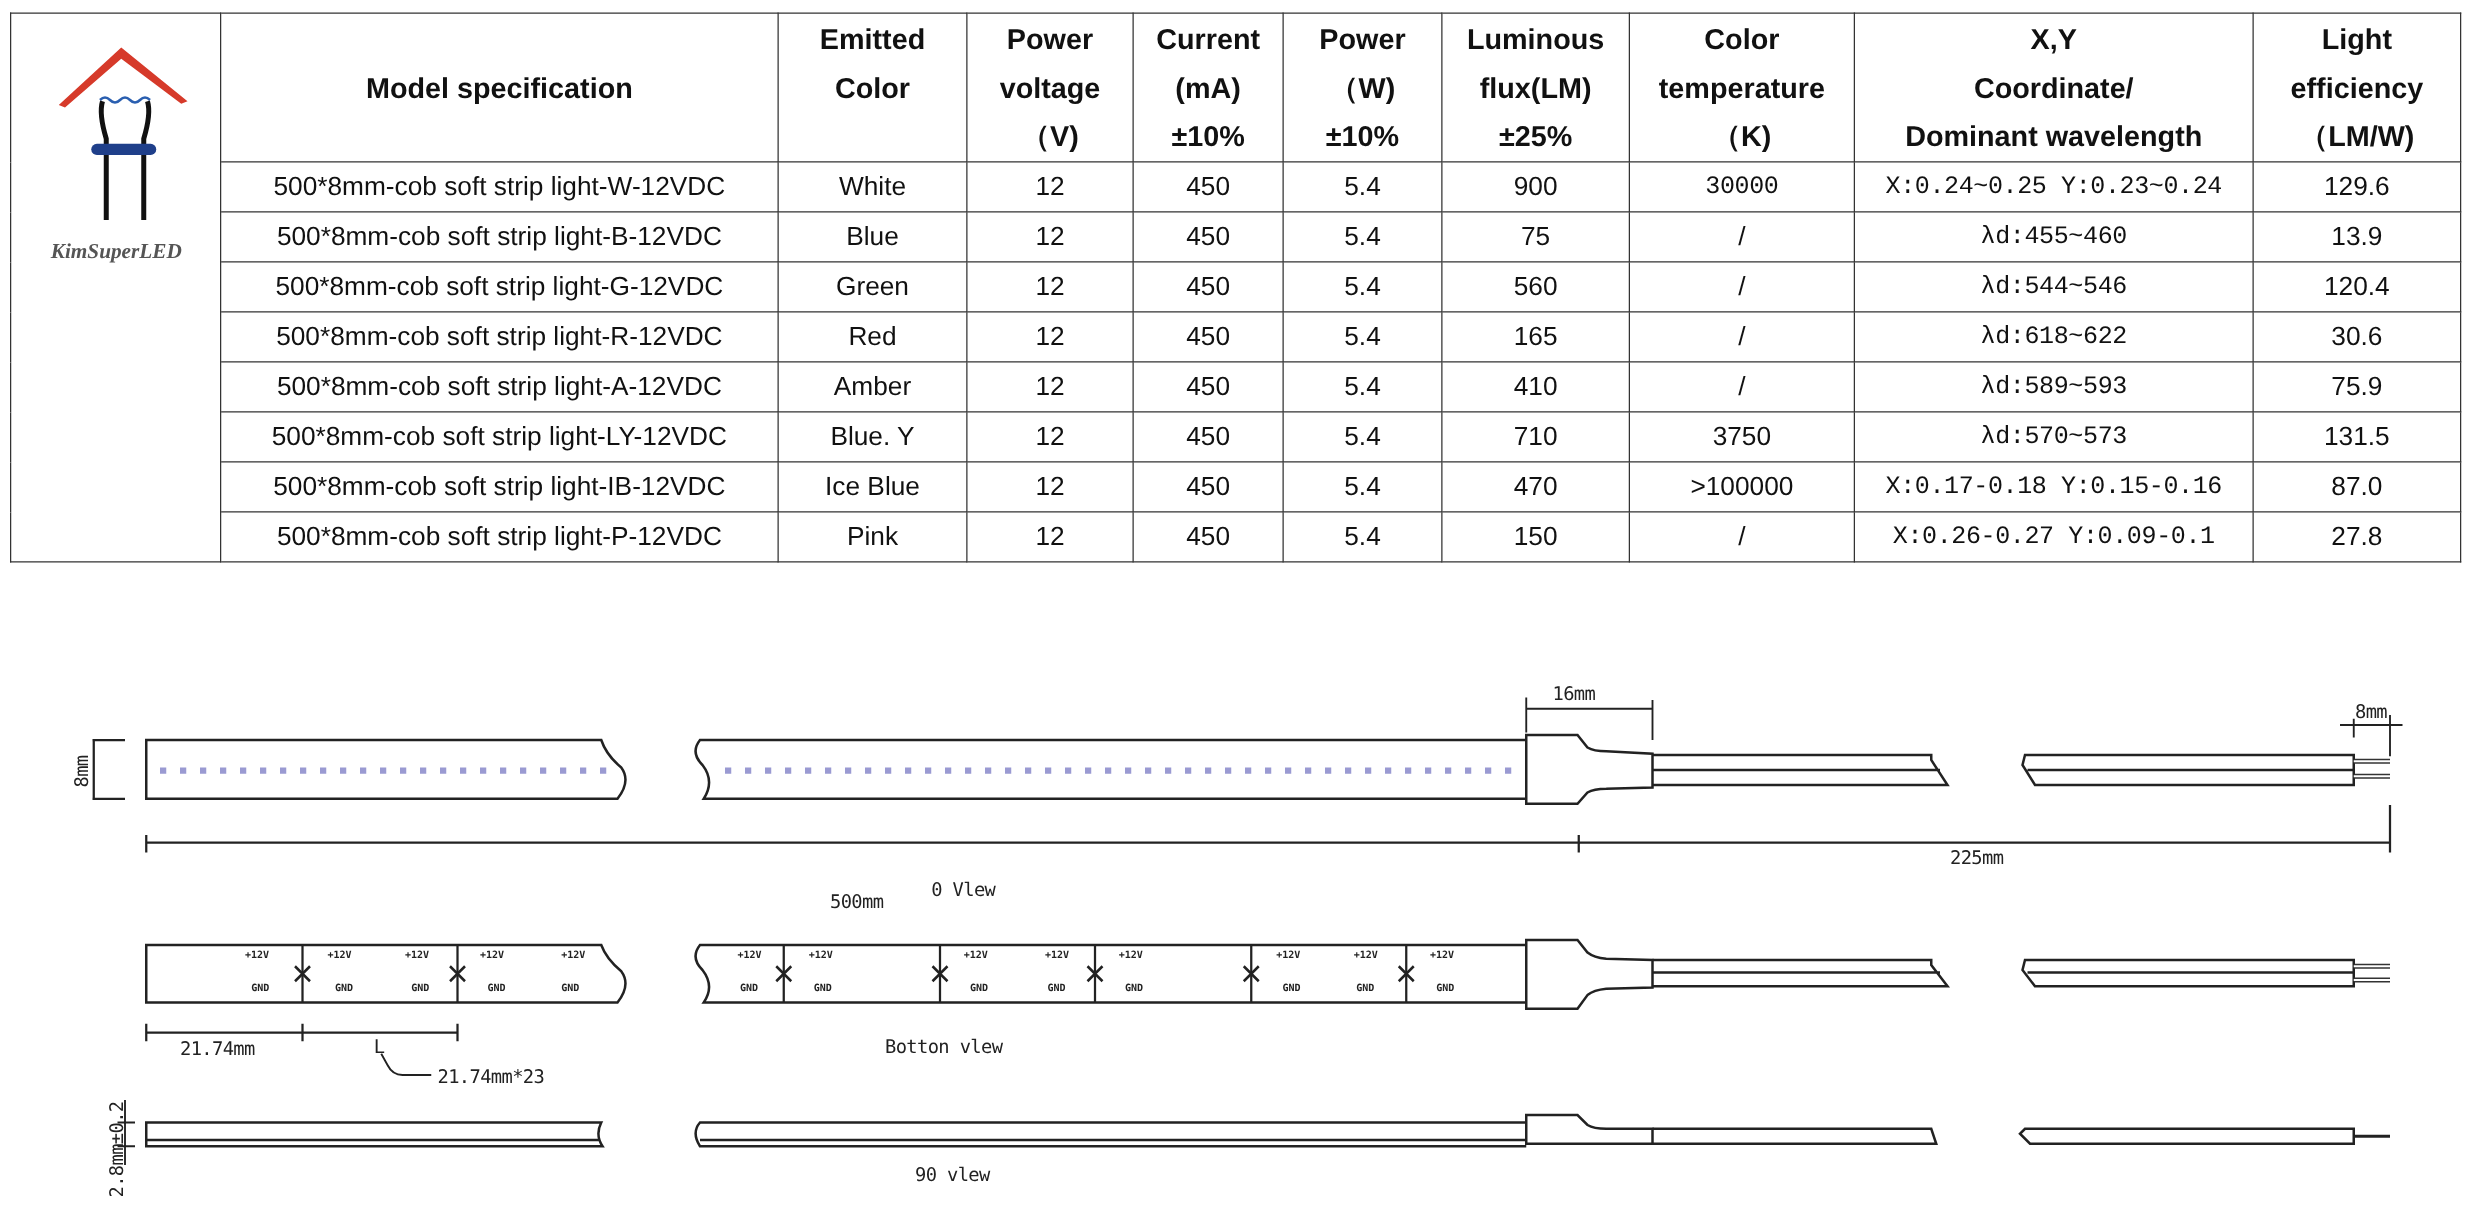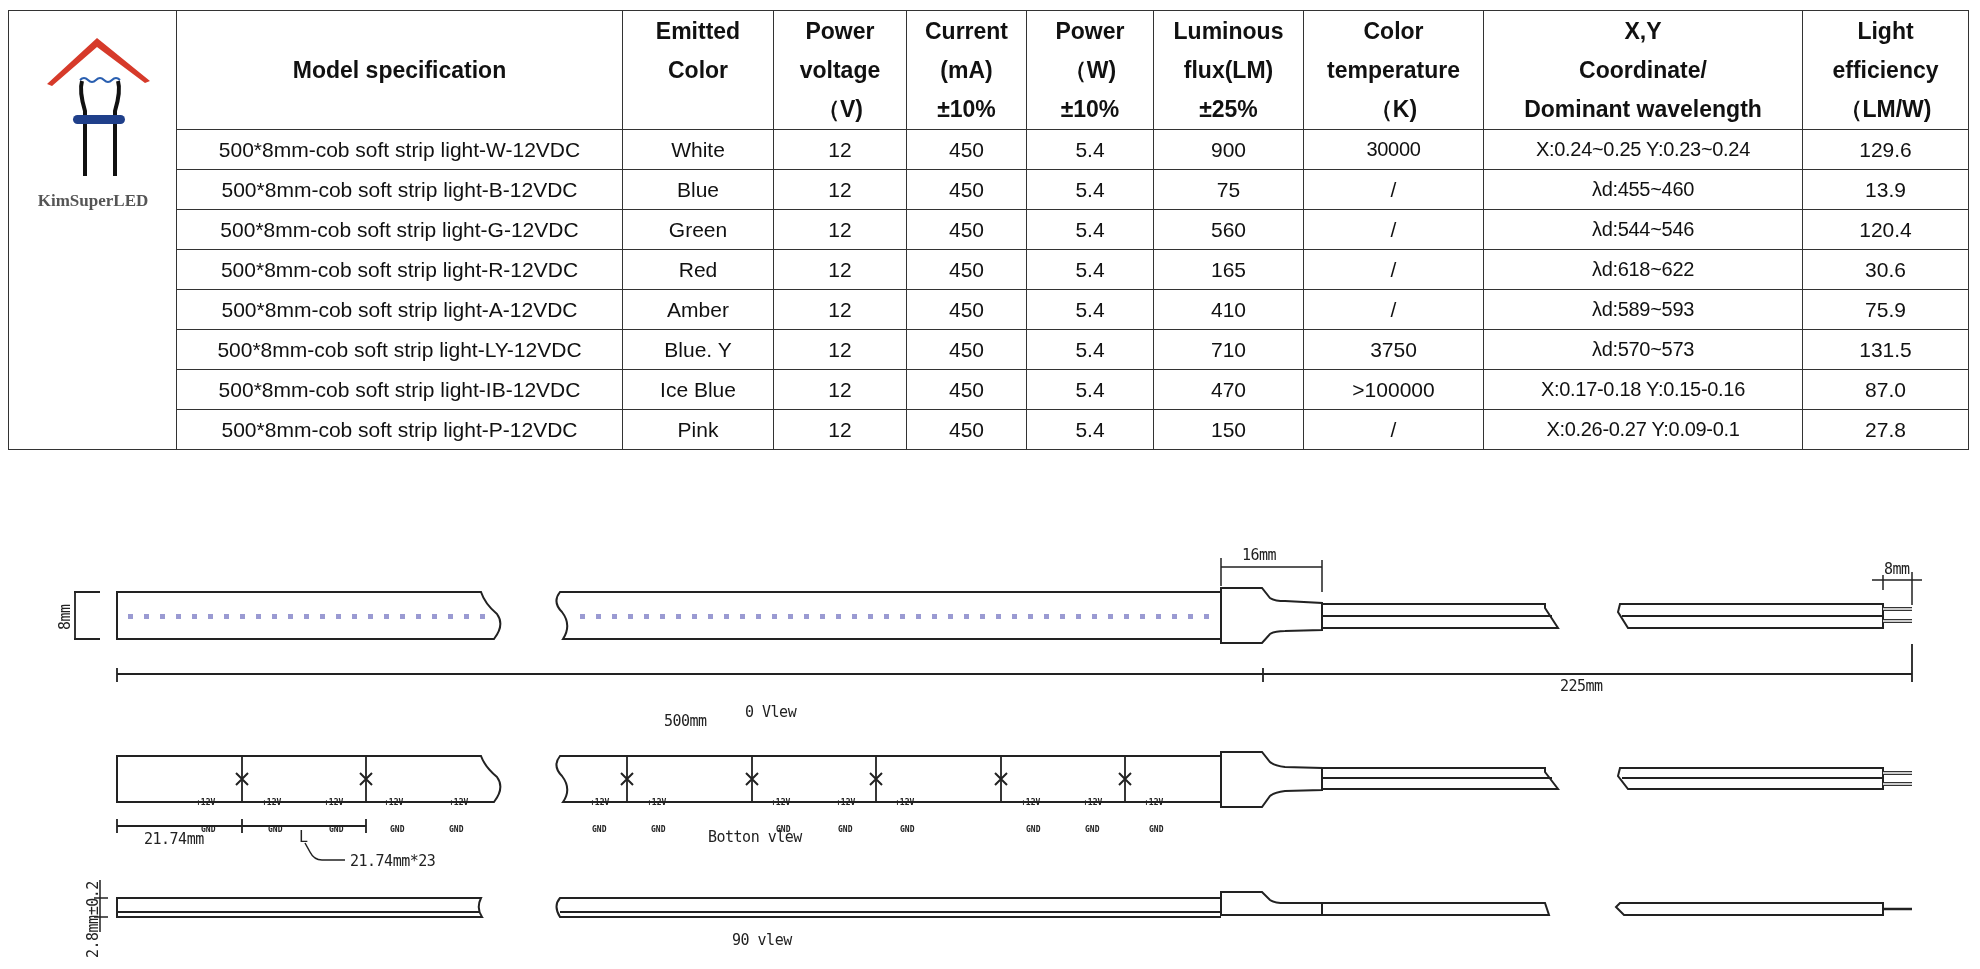--- a/index.html
+++ b/index.html
@@ -4,25 +4,25 @@
 <style>
   html,body{margin:0;padding:0;background:#ffffff;}
   body{width:1980px;height:969px;position:relative;overflow:hidden;font-family:"Liberation Sans","DejaVu Sans",sans-serif;color:#111;}
   table.spec{position:absolute;left:8px;top:10px;border-collapse:collapse;table-layout:fixed;}
   table.spec td,table.spec th{border:1.5px solid #333;padding:0;text-align:center;vertical-align:middle;font-weight:normal;font-size:21px;line-height:39px;white-space:nowrap;overflow:hidden;}
   table.spec th{line-height:39px;font-size:23px;}
   table.spec th .hl{display:block;line-height:39px;font-weight:bold;}
   table.spec tr.head th{height:118px;}
   table.spec tr.row td{height:39px;}
   td.logo{vertical-align:top !important;position:relative;}
-  .serif{font-family:Liberation Sans, sans-serif;font-size:20px !important;letter-spacing:-0.3px;}
+  .serif{font-family:Liberation Mono, monospace;font-size:20px !important;letter-spacing:-0.3px;}
   .logo-wrap{position:absolute;left:0;top:0;width:168px;height:240px;}
-  .logo-text{position:absolute;left:0;width:168px;top:180px;text-align:center;font-family:"Liberation Serif","DejaVu Serif",serif;font-weight:bold;font-size:17px;color:#555;line-height:20px;}
+  .logo-text{position:absolute;left:0;width:168px;top:180px;text-align:center;font-family:"Liberation Serif","DejaVu Serif",serif;font-style:italic;font-weight:bold;font-size:17px;color:#555;line-height:20px;}
   .lbl{position:absolute;font-family:"DejaVu Sans Mono","Liberation Mono",monospace;font-size:15px;color:#222;white-space:nowrap;letter-spacing:-0.5px;}
-  .tiny{position:absolute;font-family:"DejaVu Sans Mono",monospace;font-size:8px;font-weight:bold;color:#222;white-space:nowrap;margin-top:39px;}
+  .tiny{position:absolute;font-family:"DejaVu Sans Mono",monospace;font-size:8px;font-weight:bold;color:#222;white-space:nowrap;}
 </style>
 </head>
 <body>
 
 <table class="spec">
   <colgroup>
     <col style="width:168px">
       <col style="width:446px">
       <col style="width:151px">
       <col style="width:133px">

